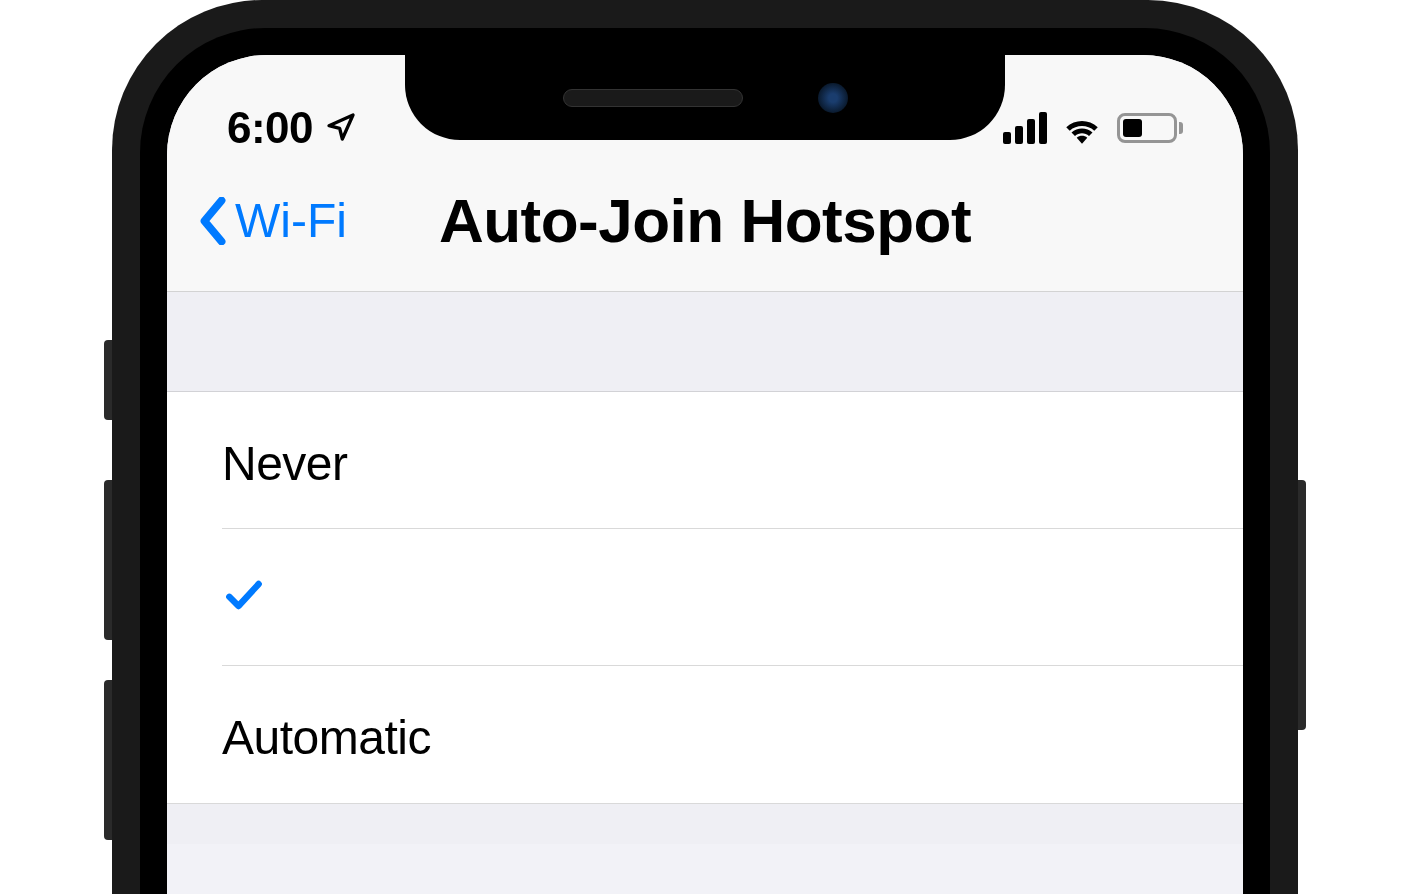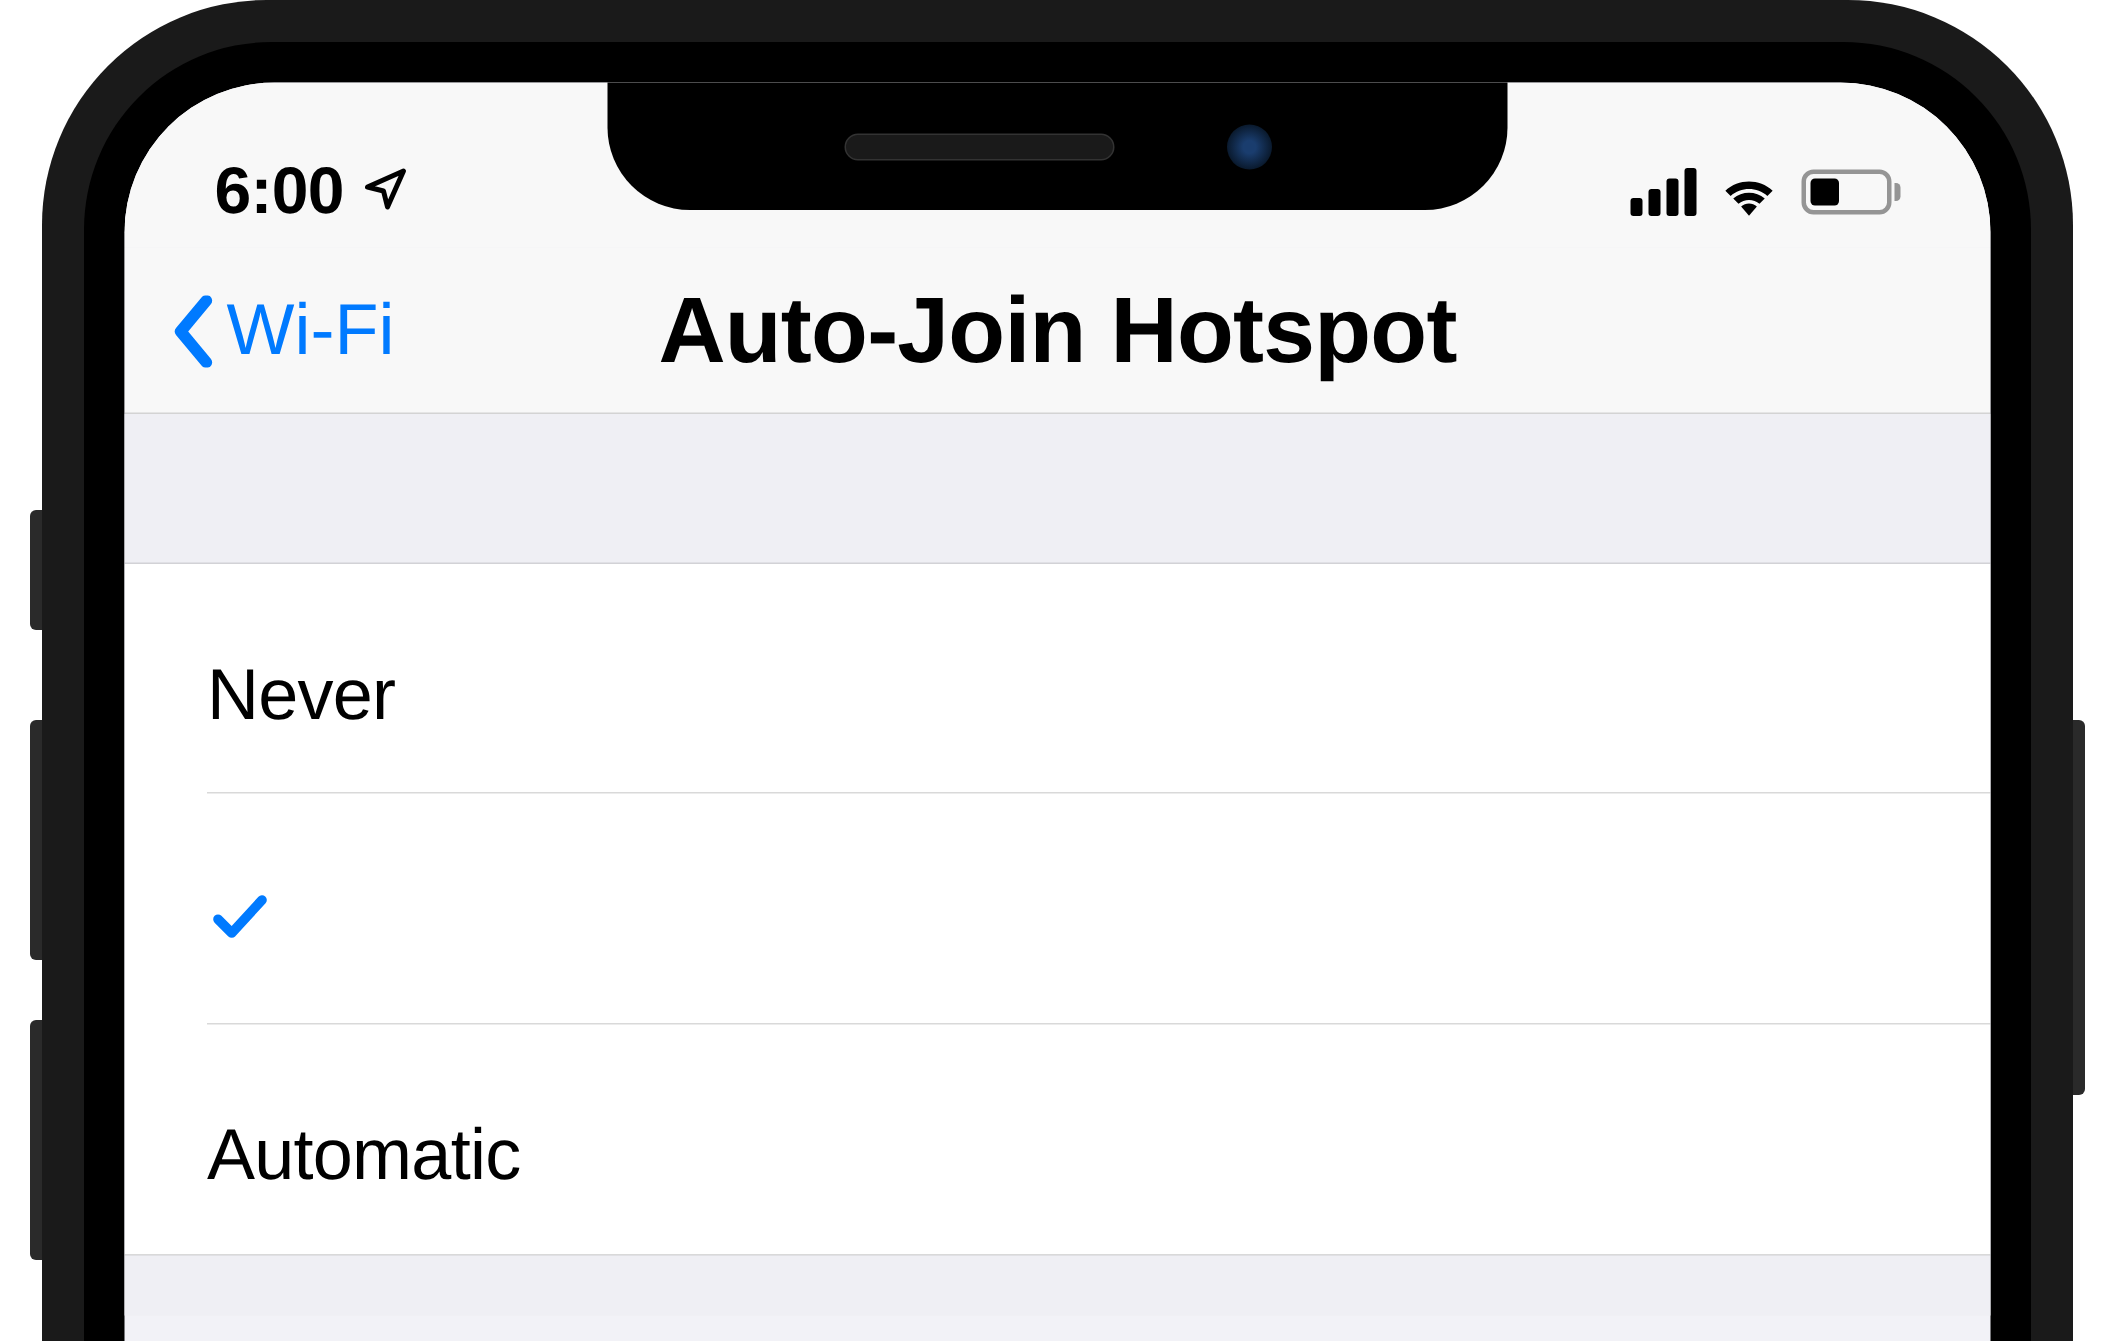--- a/index.html
+++ b/index.html
@@ -12,21 +12,21 @@
       font-family: -apple-system, BlinkMacSystemFont, "SF Pro Display", "SF Pro Text", "Helvetica Neue", Helvetica, Arial, sans-serif;
       background: #fff;
       display: flex;
       justify-content: center;
       align-items: flex-start;
       min-height: 100vh;
     }
     
     .device-frame {
       position: relative;
-      width: 1354px;
+      width: 1186px;
       height: 894px;
       background: #fff;
     }
     
     .phone-body {
       position: absolute;
       top: 0;
       left: 0;
       right: 0;
       height: 894px;
@@ -201,21 +201,21 @@
       width: 4px;
       height: 12px;
       background: rgba(0,0,0,0.4);
       border-radius: 0 3px 3px 0;
       margin-left: 2px;
     }
     
     .nav-bar {
       display: flex;
       align-items: center;
-      padding: 20px 30px 19px 30px;
+      padding: 20px 30px 35px 30px;
       background: #f8f8f8;
       border-bottom: 1px solid rgba(0,0,0,0.15);
       position: relative;
     }
     
     .back-button {
       display: flex;
       align-items: center;
       color: #007AFF;
       font-size: 48px;
@@ -250,21 +250,21 @@
     }
     
     .list {
       background: #fff;
     }
     
     .list-item {
       display: flex;
       align-items: center;
       justify-content: space-between;
-      padding: 60px 55px 38px 55px;
+      padding: 44px 55px 38px 55px;
       font-size: 48px;
       font-weight: 400;
       color: #000;
       letter-spacing: -0.5px;
       cursor: pointer;
       position: relative;
     }
     
     .list-item:not(:last-child)::after {
       content: '';

